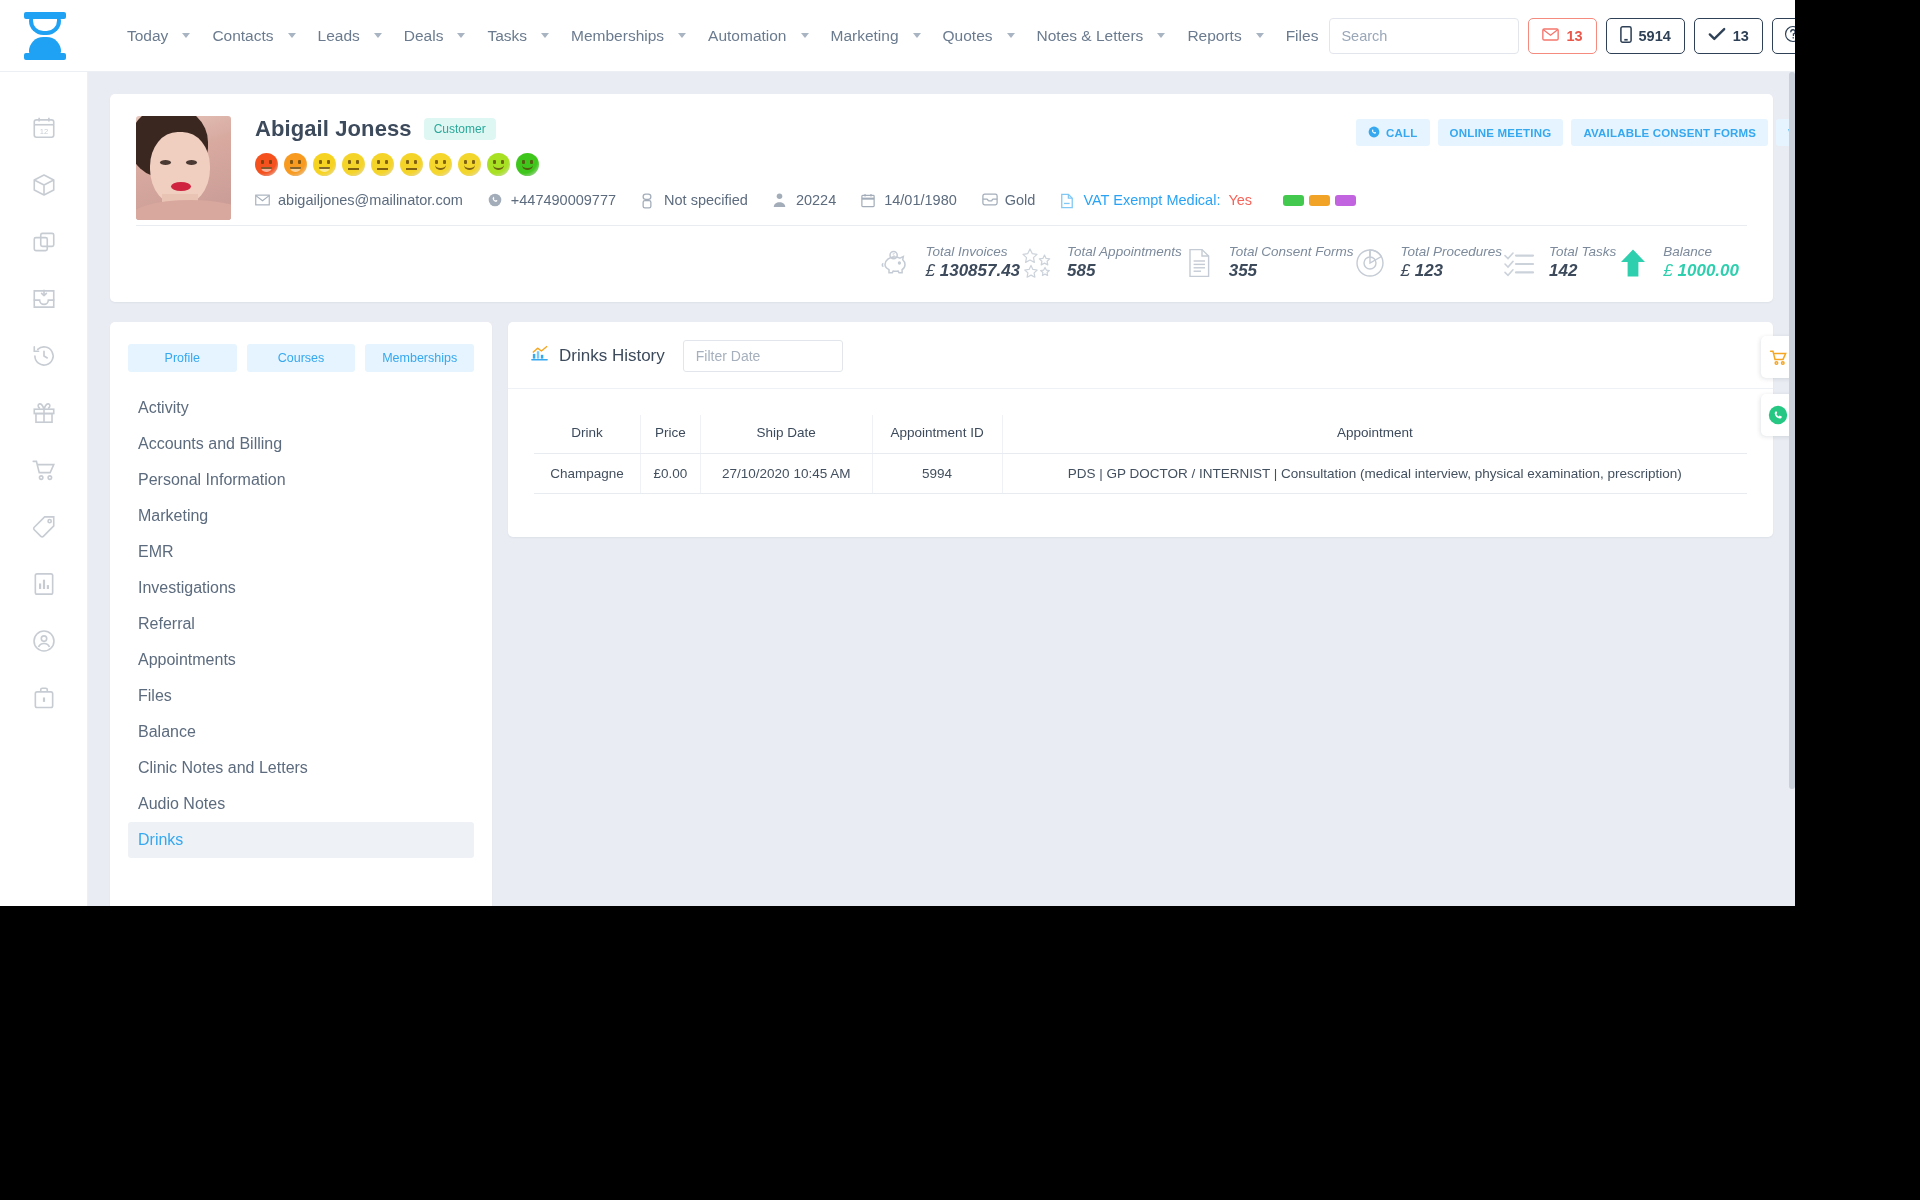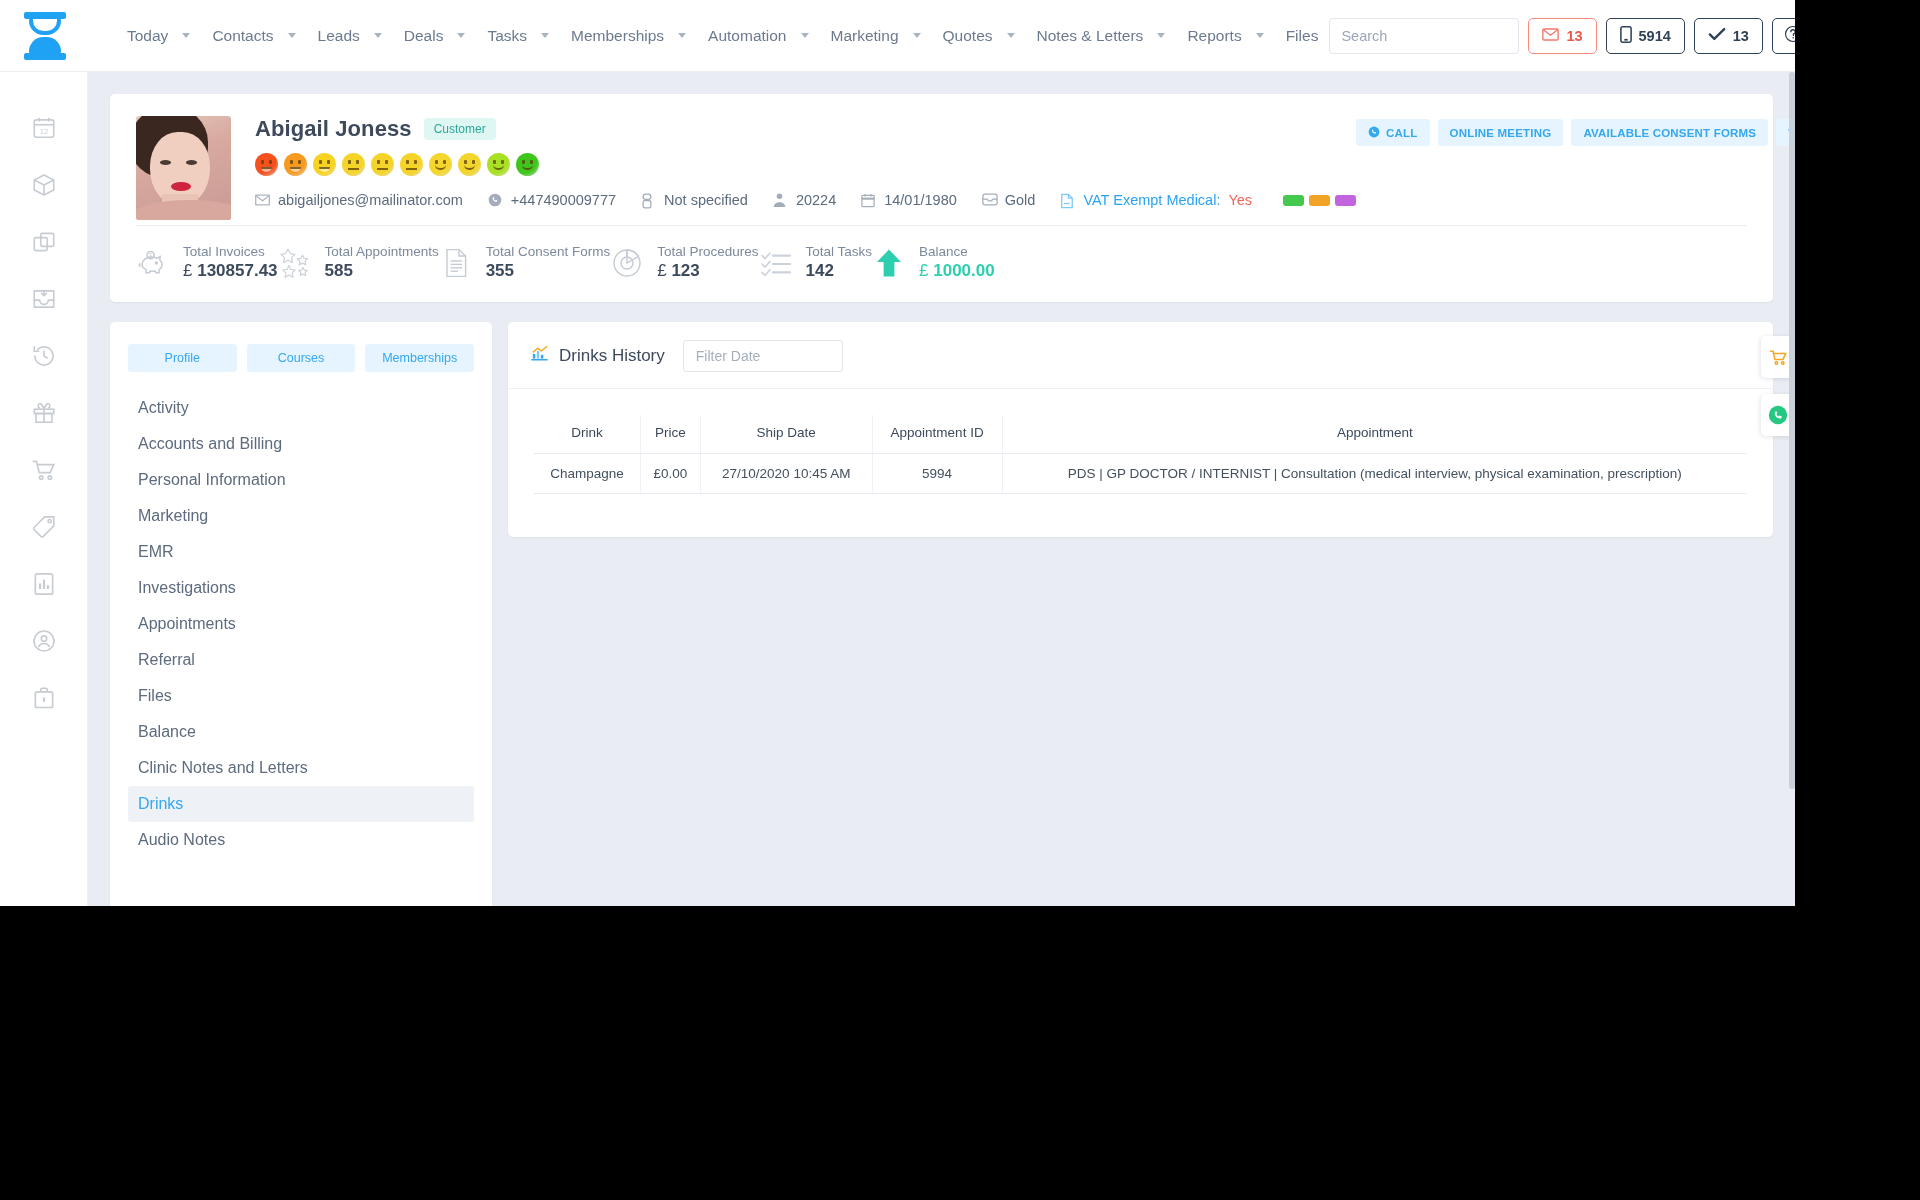--- a/index.html
+++ b/index.html
@@ -127,21 +127,21 @@
   #actions { display: flex; align-items: center; gap: 8px; margin-left: auto; padding-top: 3px; }
   .abtn {
     height: 27px; padding: 0 12px; display: flex; align-items: center; gap: 6px;
     background: #e5f4fe; color: #35a8f0; font-size: 11.5px; font-weight: bold;
     border-radius: 3px; cursor: pointer; letter-spacing: .2px; white-space: nowrap;
   }
 
   #stats-sep { position: absolute; left: 26px; right: 26px; top: 131px; height: 1px; background: #e9edf2; }
   #stats {
     position: absolute; left: 26px; right: 34px; top: 150px;
-    display: flex; align-items: center; justify-content: flex-start;
+    display: flex; align-items: center; justify-content: flex-end; font-style: italic;
   }
   .stat { display: flex; align-items: center; gap: 13px; }
   .stat .sico { width: 34px; height: 34px; opacity: .5; flex: 0 0 34px; }
   .stat .slabel { font-size: 13.5px; color: #7c8a9c; }
   .stat .sval { font-size: 17px; color: #3c4a5c; font-weight: bold; margin-top: 2px; }
   .stat .sval .cur { font-weight: normal; }
   .stat.balance .sico { opacity: 1; }
   .stat.balance .sval { color: #2ecfae; font-weight: bold; }
 
   
@@ -653,39 +653,39 @@
           <div class="menu-item">
             <span>Marketing</span>
           </div>
           <div class="menu-item">
             <span>EMR</span>
           </div>
           <div class="menu-item">
             <span>Investigations</span>
           </div>
           <div class="menu-item">
+            <span>Referral</span>
+          </div>
+          <div class="menu-item">
             <span>Appointments</span>
           </div>
           <div class="menu-item">
-            <span>Referral</span>
-          </div>
-          <div class="menu-item">
             <span>Files</span>
           </div>
           <div class="menu-item">
             <span>Balance</span>
           </div>
           <div class="menu-item">
             <span>Clinic Notes and Letters</span>
+          </div>
+          <div class="menu-item">
+            <span>Audio Notes</span>
           </div>
           <div class="menu-item active">
             <span>Drinks</span>
-          </div>
-          <div class="menu-item">
-            <span>Audio Notes</span>
           </div>
         </div>
     </div>
 
     <div id="right-panel" class="card">
       <div id="panel-head">
         <div id="panel-title">
           <span>
             <svg width="19" height="19" viewBox="0 0 20 20" fill="none">
               <path d="M2 16.5h16" stroke="#35a8f0" stroke-width="1.6" stroke-linecap="round"></path>

